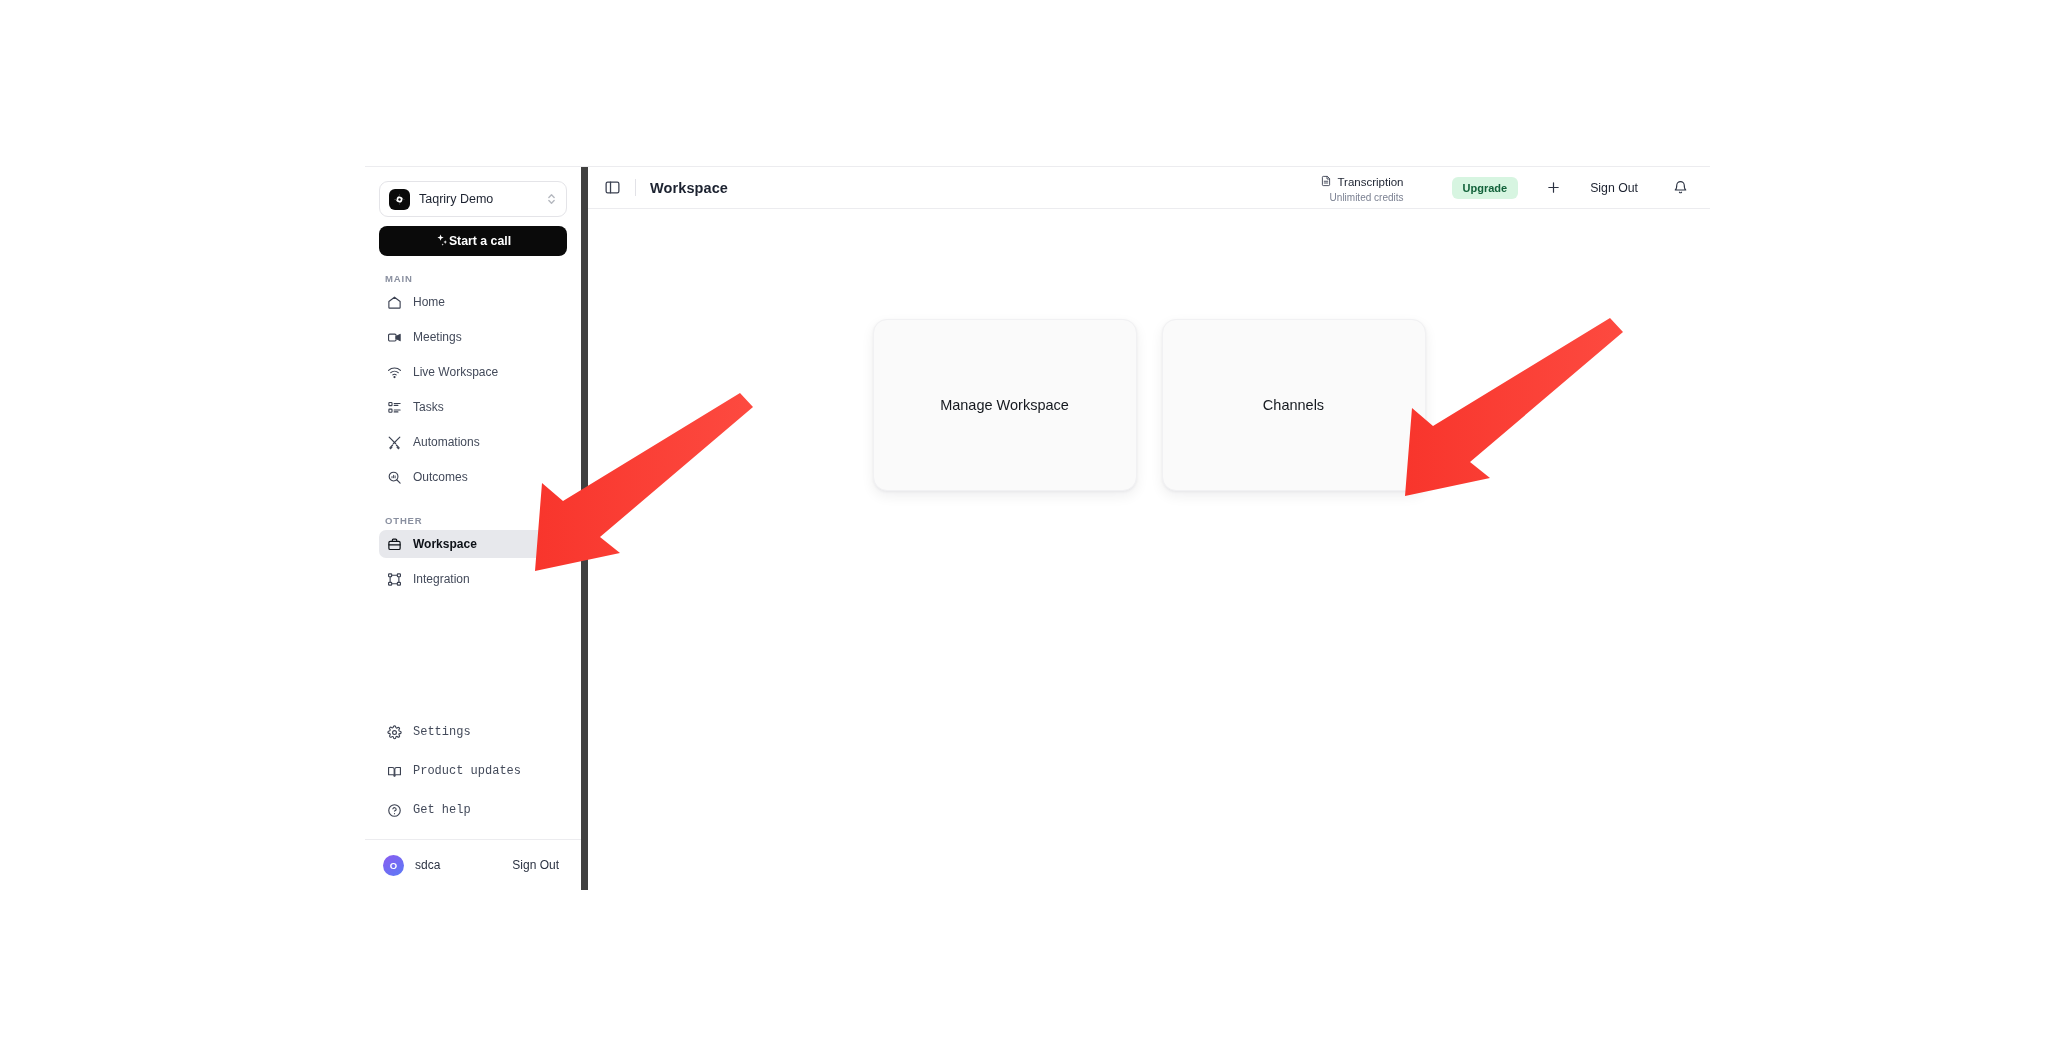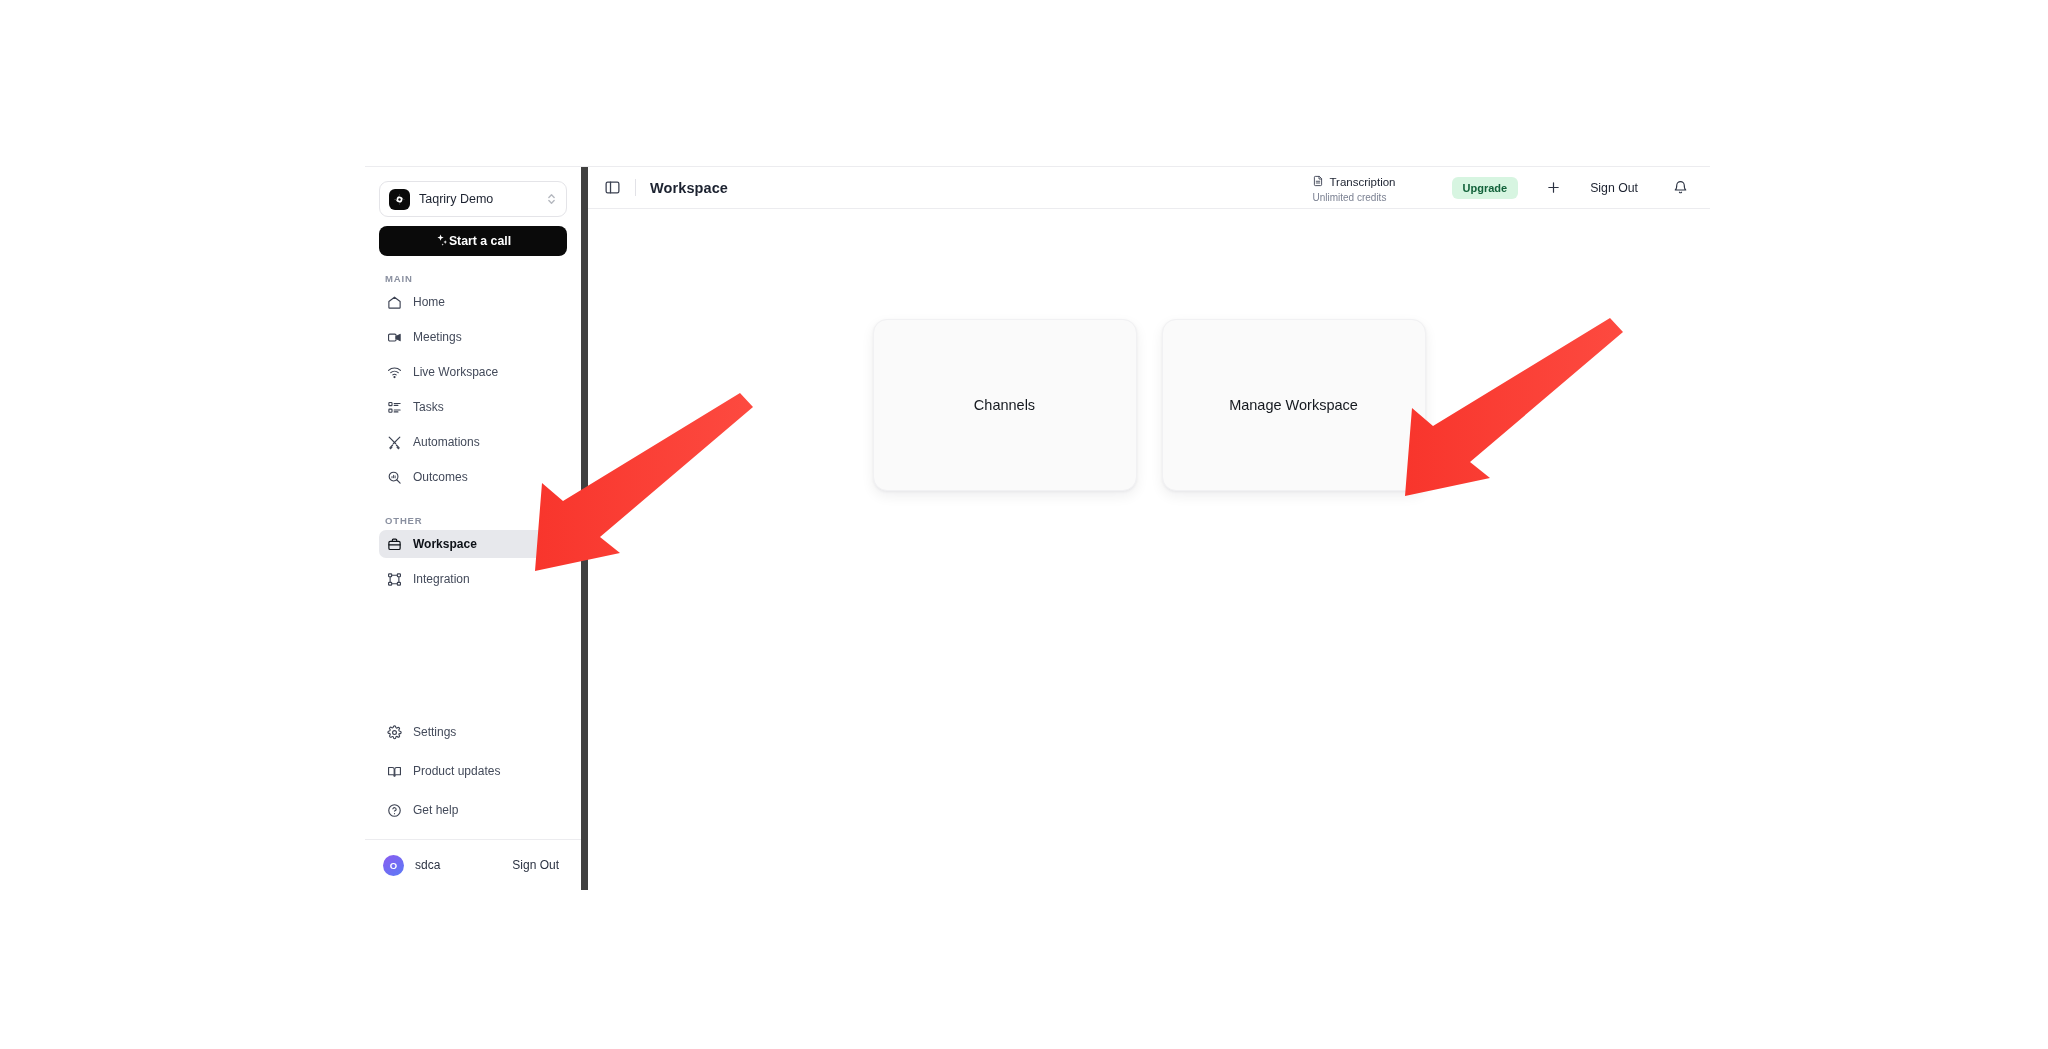--- a/index.html
+++ b/index.html
@@ -83,21 +83,21 @@
     color: #434a5a;
     font-size: 12px;
     margin-bottom: 7px;
   }
   .nav-item .ico { width: 15px; height: 15px; flex: none; display:flex; align-items:center; justify-content:center; }
   .nav-item.active { background: #e7e8ec; color: #0d1117; font-weight: 700; }
 
   .sb-spacer { flex: 1; }
 
   .footer-nav { padding-bottom: 4px; }
-  .footer-nav .nav-item { margin-bottom: 11px; }
+  .footer-nav .nav-item { margin-bottom: 11px; font-family: Liberation Mono, monospace; }
 
   .sb-divider { height: 1px; background: #ececef; margin: 0 -14px 0; }
 
   .user-row {
     height: 50px;
     display: flex; align-items: center; gap: 11px;
     padding: 0 4px;
   }
   .avatar {
     width: 21px; height: 21px; border-radius: 50%;
@@ -117,21 +117,21 @@
     border-bottom: 1px solid #ececef;
     display: flex; align-items: center;
     padding: 0 18px 0 16px;
     gap: 14px;
   }
   .panel-btn { width: 17px; height: 17px; cursor: pointer; flex: none; }
   .tb-divider { width: 1px; height: 17px; background: #e2e2e7; flex: none; }
   .page-title { font-size: 14.5px; font-weight: 700; color: #1c2230; letter-spacing: .1px; }
   .tb-spacer { flex: 1; }
 
-  .credits { display: flex; flex-direction: column; gap: 1px; margin-right: 20px; }
+  .credits { display: flex; flex-direction: column; gap: 1px; margin-right: 12px; text-align: right; }
   .credits-top { display: flex; align-items: center; gap: 5px; }
   .credits-title { font-size: 11.5px; color: #1c2230; }
   .credits-sub { font-size: 10px; color: #7b8192; }
 
   .upgrade-pill {
     background: #d7f5e1; color: #12623a;
     font-size: 11px; font-weight: 700;
     border: none; border-radius: 6px;
     padding: 5px 11px;
     cursor: pointer;
@@ -385,24 +385,24 @@
           <svg width="15" height="15" viewBox="0 0 24 24" fill="none" stroke="#2b3242" stroke-width="1.8" stroke-linecap="round" stroke-linejoin="round">
             <path d="M18 8.5a6 6 0 1 0-12 0c0 6-2.4 7.5-2.4 7.5h16.8S18 14.5 18 8.5"></path>
             <path d="M13.7 19.5a2 2 0 0 1-3.4 0"></path>
           </svg>
         </span>
       </header>
 
       <div class="content">
         <div class="cards">
           <div class="card">
-            <span class="card-label">Channels</span>
+            <span class="card-label">Manage Workspace</span>
           </div>
           <div class="card">
-            <span class="card-label">Manage Workspace</span>
+            <span class="card-label">Channels</span>
           </div>
         </div>
       </div>
     </section>
   </div>
 
   <svg class="arrow" id="arrow-workspace" width="260" height="190" viewBox="0 0 260 190">
     <defs>
       <linearGradient id="ag1" x1="0" y1="0" x2="1" y2="0">
         <stop offset="0" stop-color="#f8352c"></stop>

